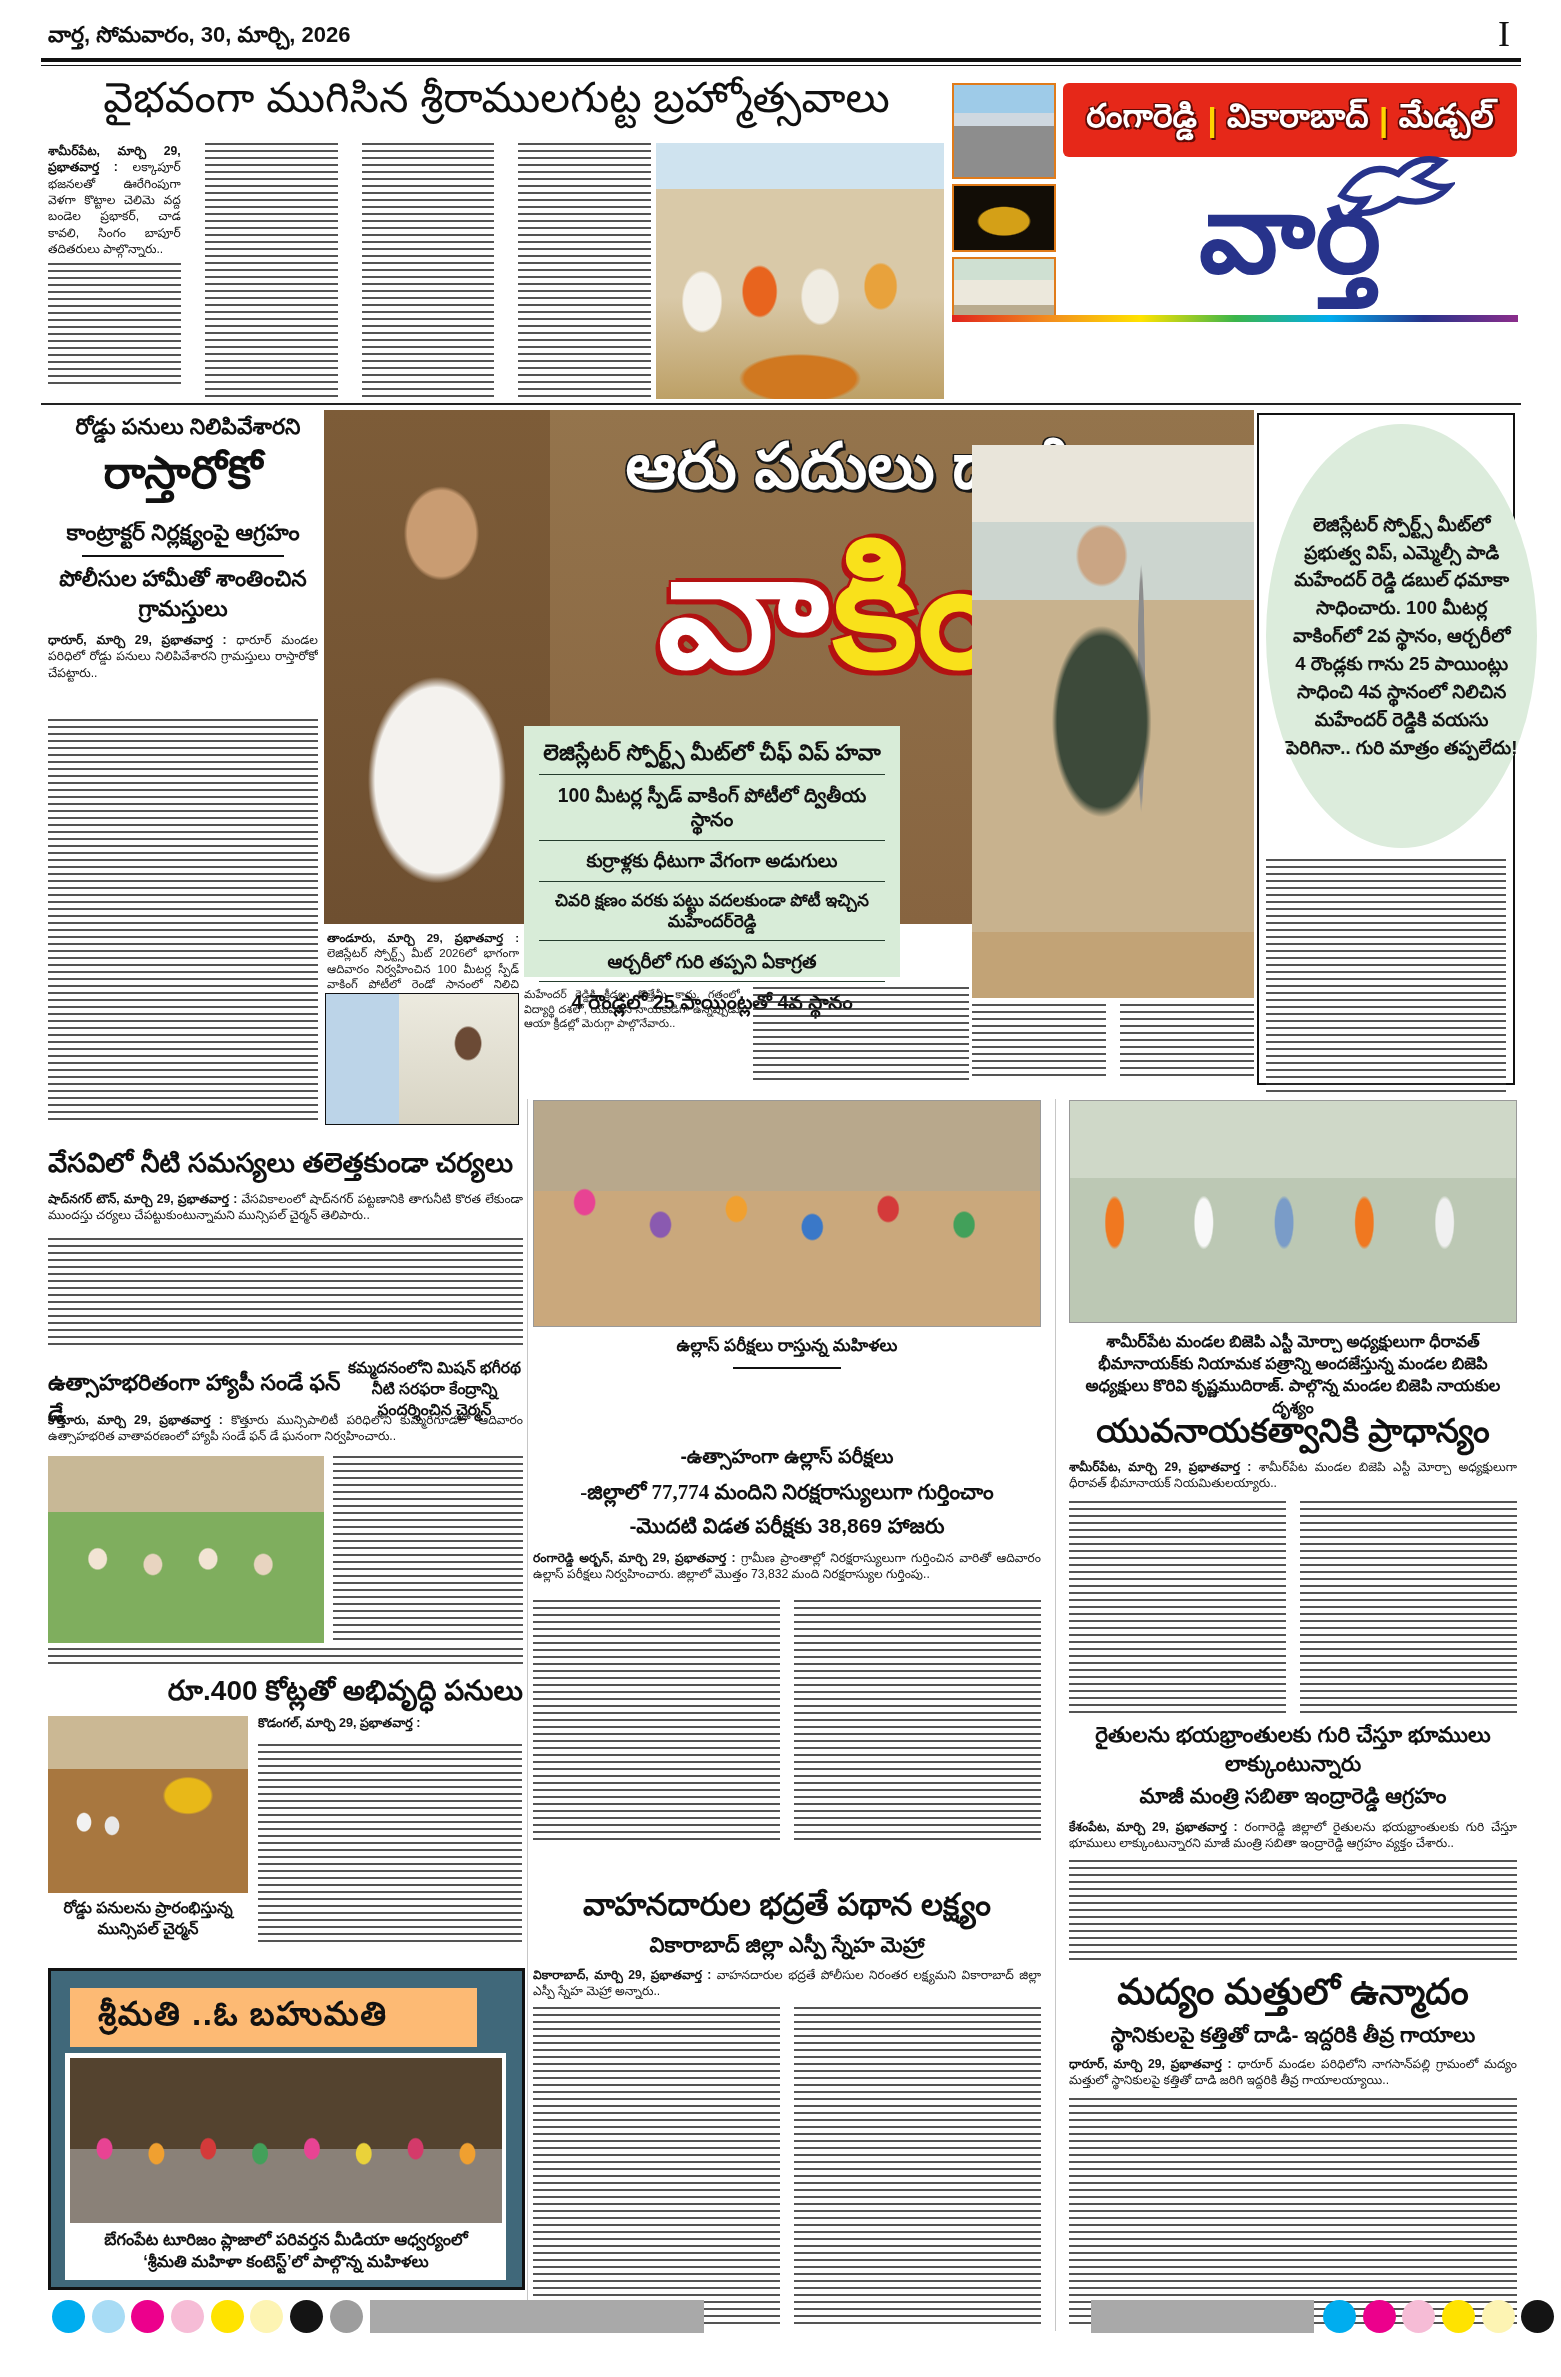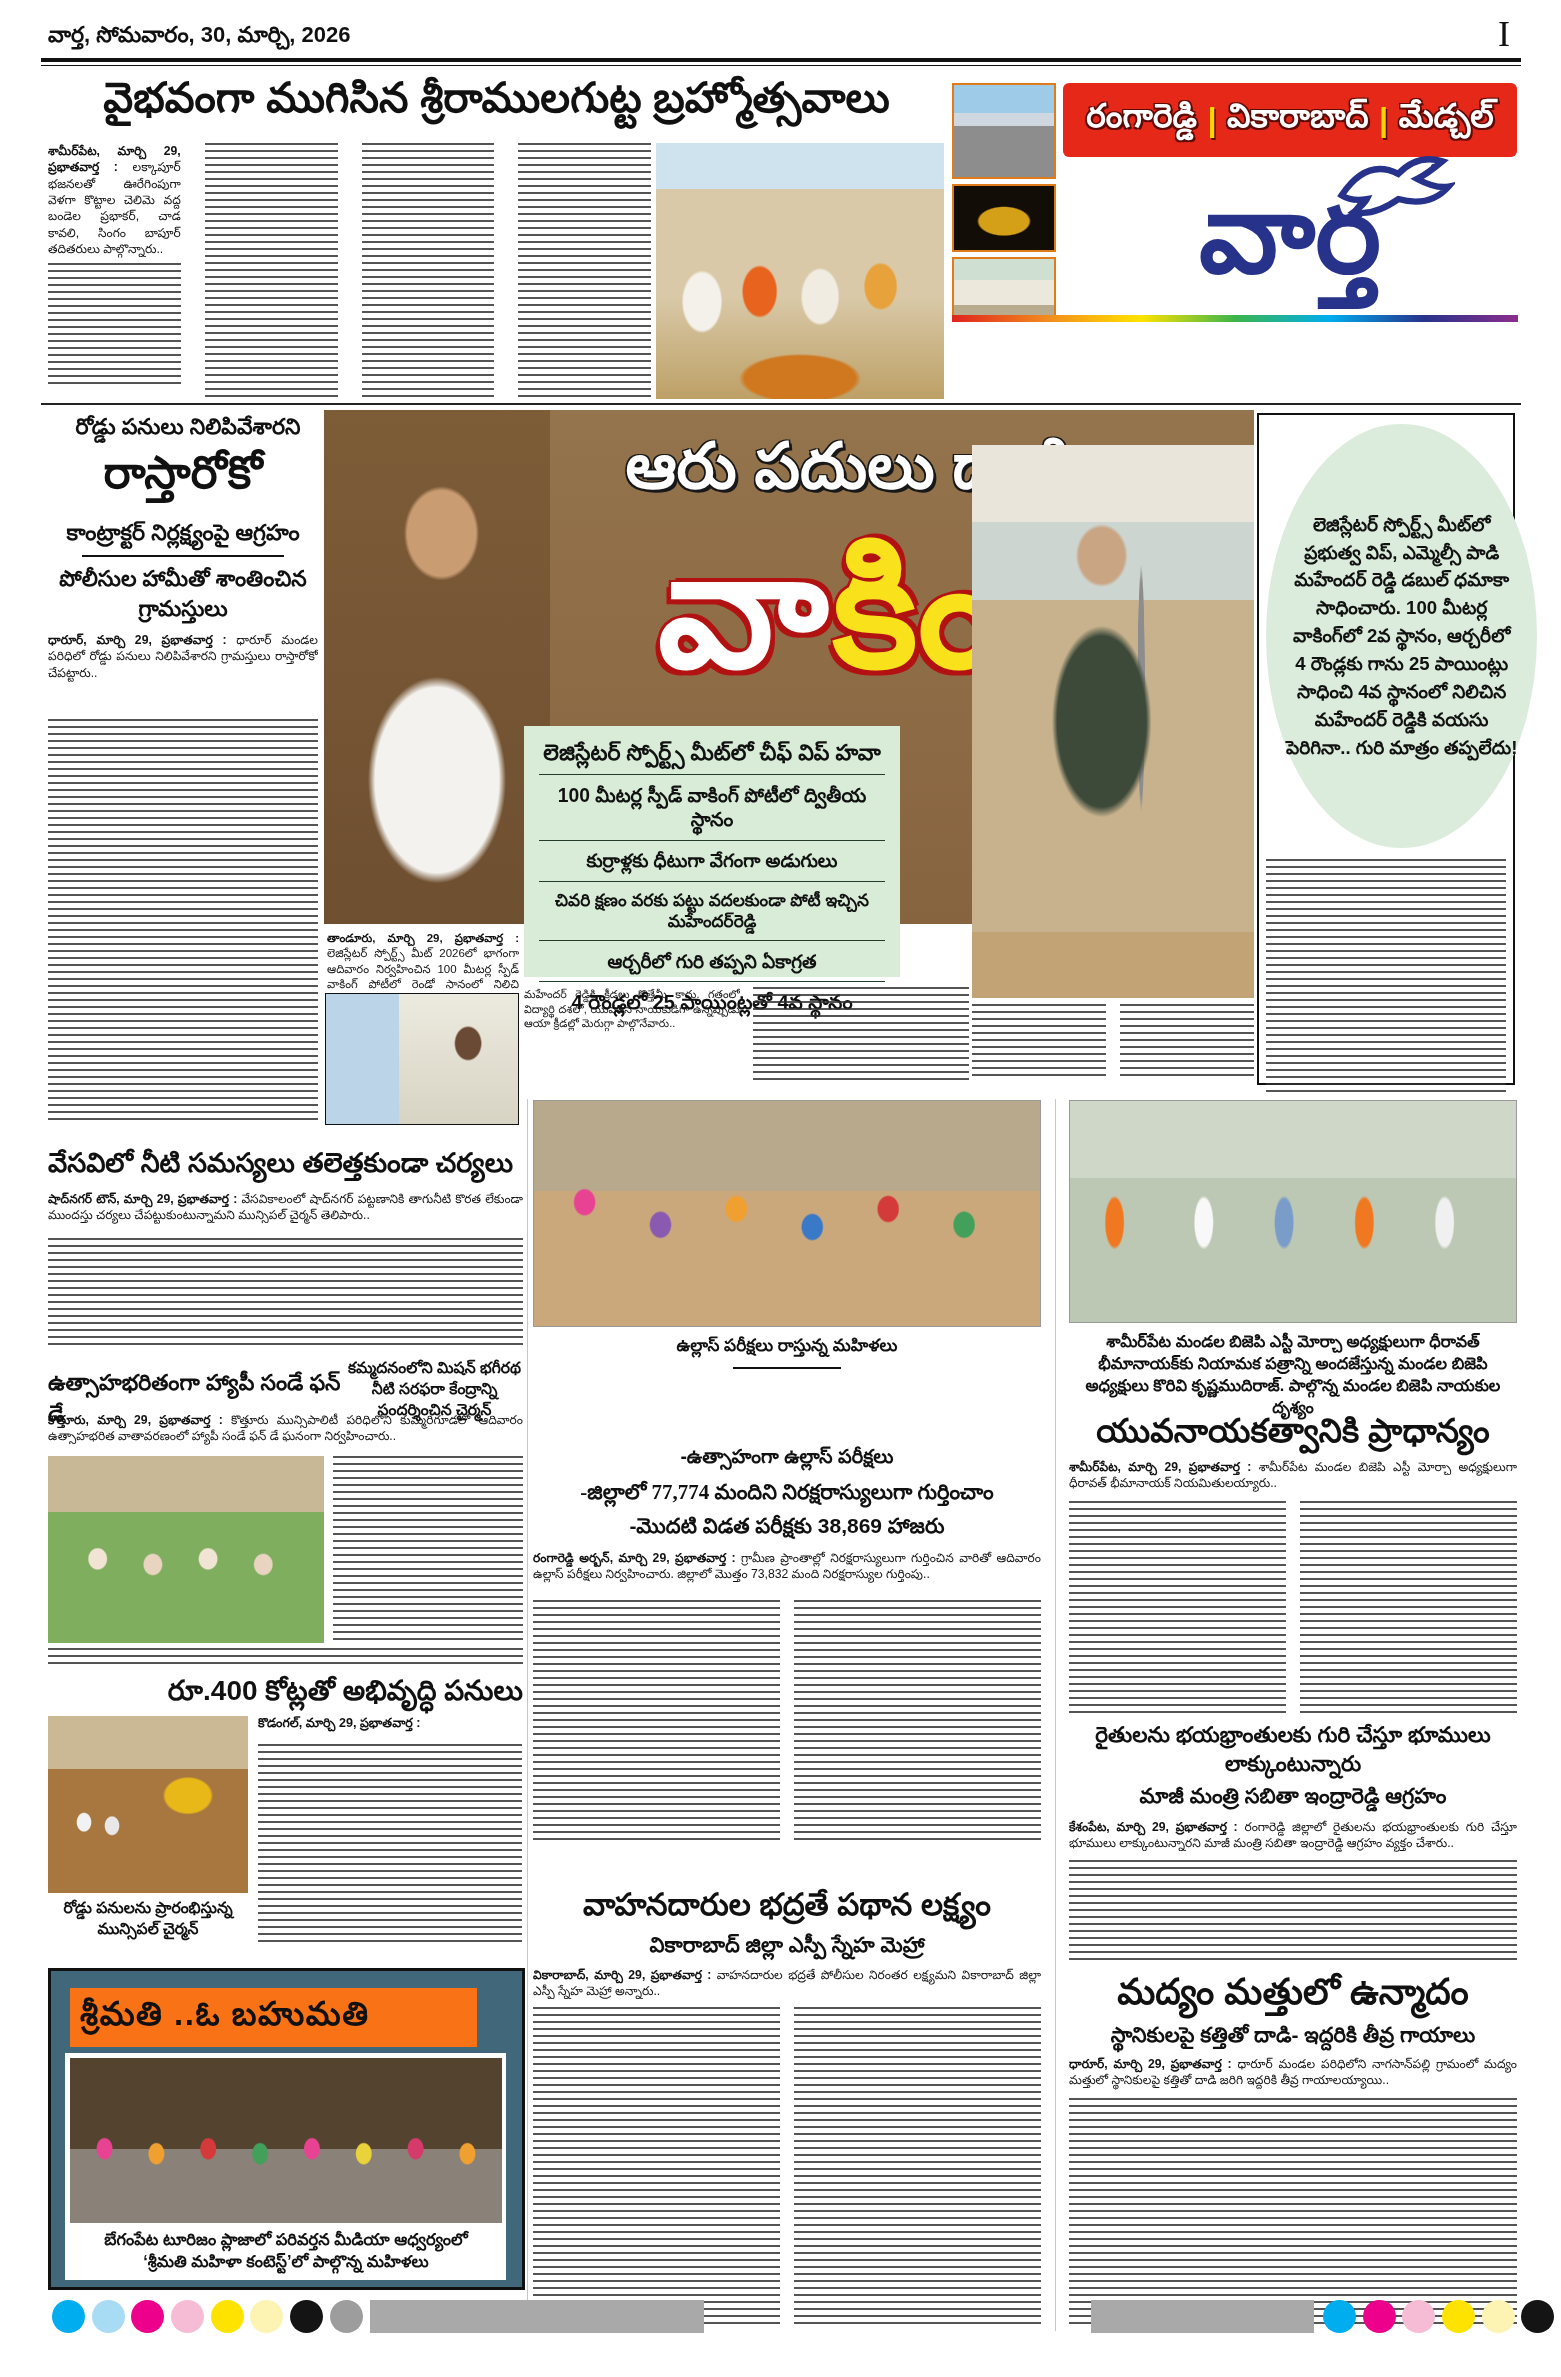--- a/index.html
+++ b/index.html
@@ -35,21 +35,21 @@
 </head>
 <body>
 
 <div class="page">
 
   <div class="c b" style="left:48px;top:22px;width:668px;font-size:22px;">వార్త, సోమవారం, 30, మార్చి, 2026</div>
   <div class="c" style="left:1498px;top:13.4px;width:45px;font-size:36px;font-family:'Liberation Serif',serif;">I</div>
   <div class="c" style="left:41px;top:58px;width:1480px;height:3.7px;background:#111;"></div>
   <div class="c" style="left:41px;top:65px;width:1480px;height:0.7px;background:#111;"></div>
 
-  <div class="c center" style="left:48px;top:73px;width:897px;font-size:42px;font-weight:700;line-height:1.2;">వైభవంగా ముగిసిన శ్రీరాములగుట్ట బ్రహ్మోత్సవాలు</div>
+  <div class="c center" style="left:48px;top:73px;width:897px;font-size:42px;font-weight:400;line-height:1.2;">వైభవంగా ముగిసిన శ్రీరాములగుట్ట బ్రహ్మోత్సవాలు</div>
 
   <div class="c" style="left:48px;top:143px;width:603px;height:256px;display:flex;gap:24px;">
     <div style="flex:1;overflow:hidden;">
       <p class="lead">
         <span class="dl">శామీర్‌పేట, మార్చి 29, ప్రభాతవార్త :</span>
         <span>లక్కాపూర్ భజనలతో ఊరేగింపుగా వెళగా కొట్టాల చెలిమె వద్ద బండెల ప్రభాకర్, చాడ కావలి, సింగం బాపూర్ తదితరులు పాల్గొన్నారు..</span>
       </p>
       <div class="greek" style="height:126px;margin-top:6px;"></div>
     </div>
     <div class="greek" style="flex:1;"></div>
@@ -199,21 +199,21 @@
     background:
       radial-gradient(45px 34px at 70% 45%, #e8b818 0 50%, transparent 56%),
       radial-gradient(15px 19.3px at 18% 60%, #f2f2f2 0 45%, transparent 52%),
       radial-gradient(15px 19.3px at 32% 62%, #e8e8e8 0 45%, transparent 52%),
       linear-gradient(180deg,#cbb894 0 30%, #a8773f 30% 100%);"></div>
   <div class="c caption center" style="left:48px;top:1897px;width:200px;font-size:15.6px;">రోడ్డు పనులను ప్రారంభిస్తున్న మున్సిపల్ చైర్మన్</div>
   <div class="c b" style="left:258px;top:1716px;width:264px;font-size:12.6px;">కొడంగల్, మార్చి 29, ప్రభాతవార్త :</div>
   <div class="c greek" style="left:258px;top:1744px;width:264px;height:199px;"></div>
 
   <div class="c" style="left:48px;top:1968px;width:477px;height:322px;background:#40687a;border:3px solid #111;"></div>
-  <div class="c" style="left:70px;top:1988px;width:407px;height:59px;background:#f97316;display:flex;align-items:center;padding-left:10px;
+  <div class="c" style="left:70px;top:1988px;width:407px;height:59px;background:#fdba74;display:flex;align-items:center;padding-left:28px;
        font-size:33px;font-weight:900;letter-spacing:1.5px;">శ్రీమతి ..ఓ బహుమతి</div>
   <div class="c" style="left:65px;top:2053px;width:441px;height:227px;background:#fff;"></div>
   <div class="c" style="left:70px;top:2058px;width:432px;height:165px;
     background:
       radial-gradient(16.3px 22px at 8% 55%, #e84393 0 45%, transparent 52%),
       radial-gradient(16.3px 22px at 20% 58%, #f0a030 0 45%, transparent 52%),
       radial-gradient(16.3px 22px at 32% 55%, #d43a3a 0 45%, transparent 52%),
       radial-gradient(16.3px 22px at 44% 58%, #42a05a 0 45%, transparent 52%),
       radial-gradient(16.3px 22px at 56% 55%, #e84393 0 45%, transparent 52%),
       radial-gradient(16.3px 22px at 68% 58%, #ead23a 0 45%, transparent 52%),

